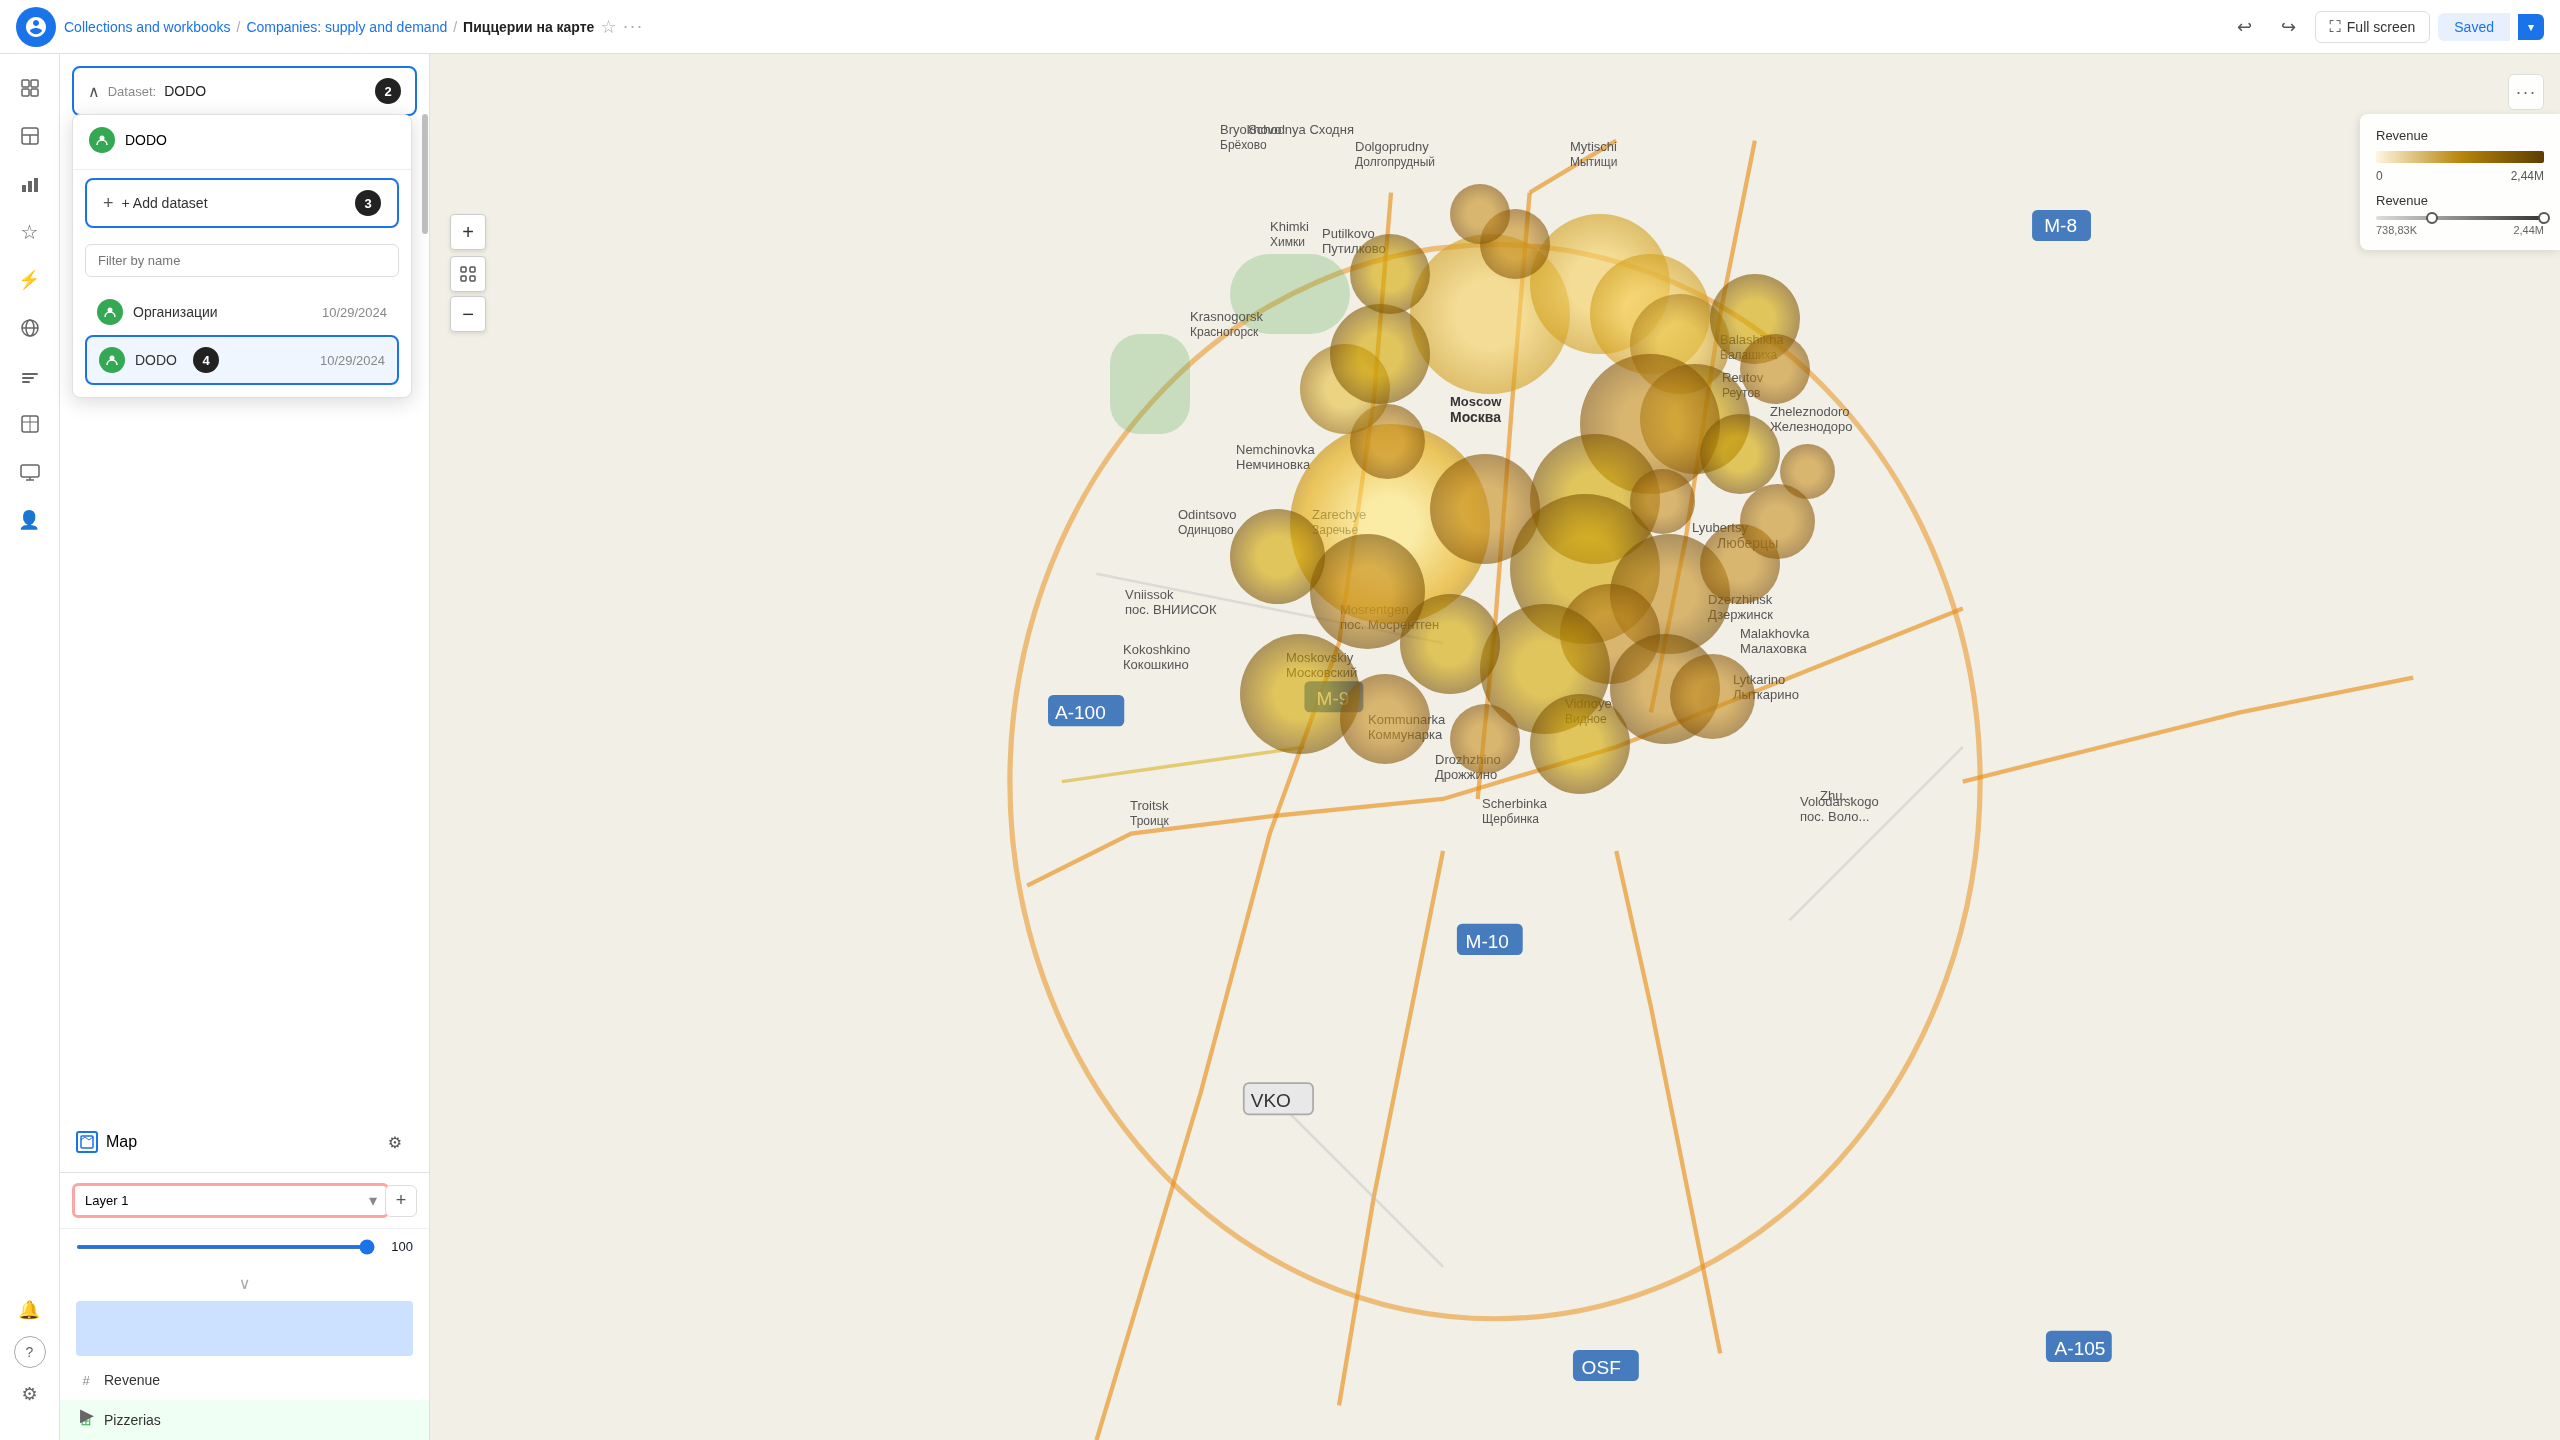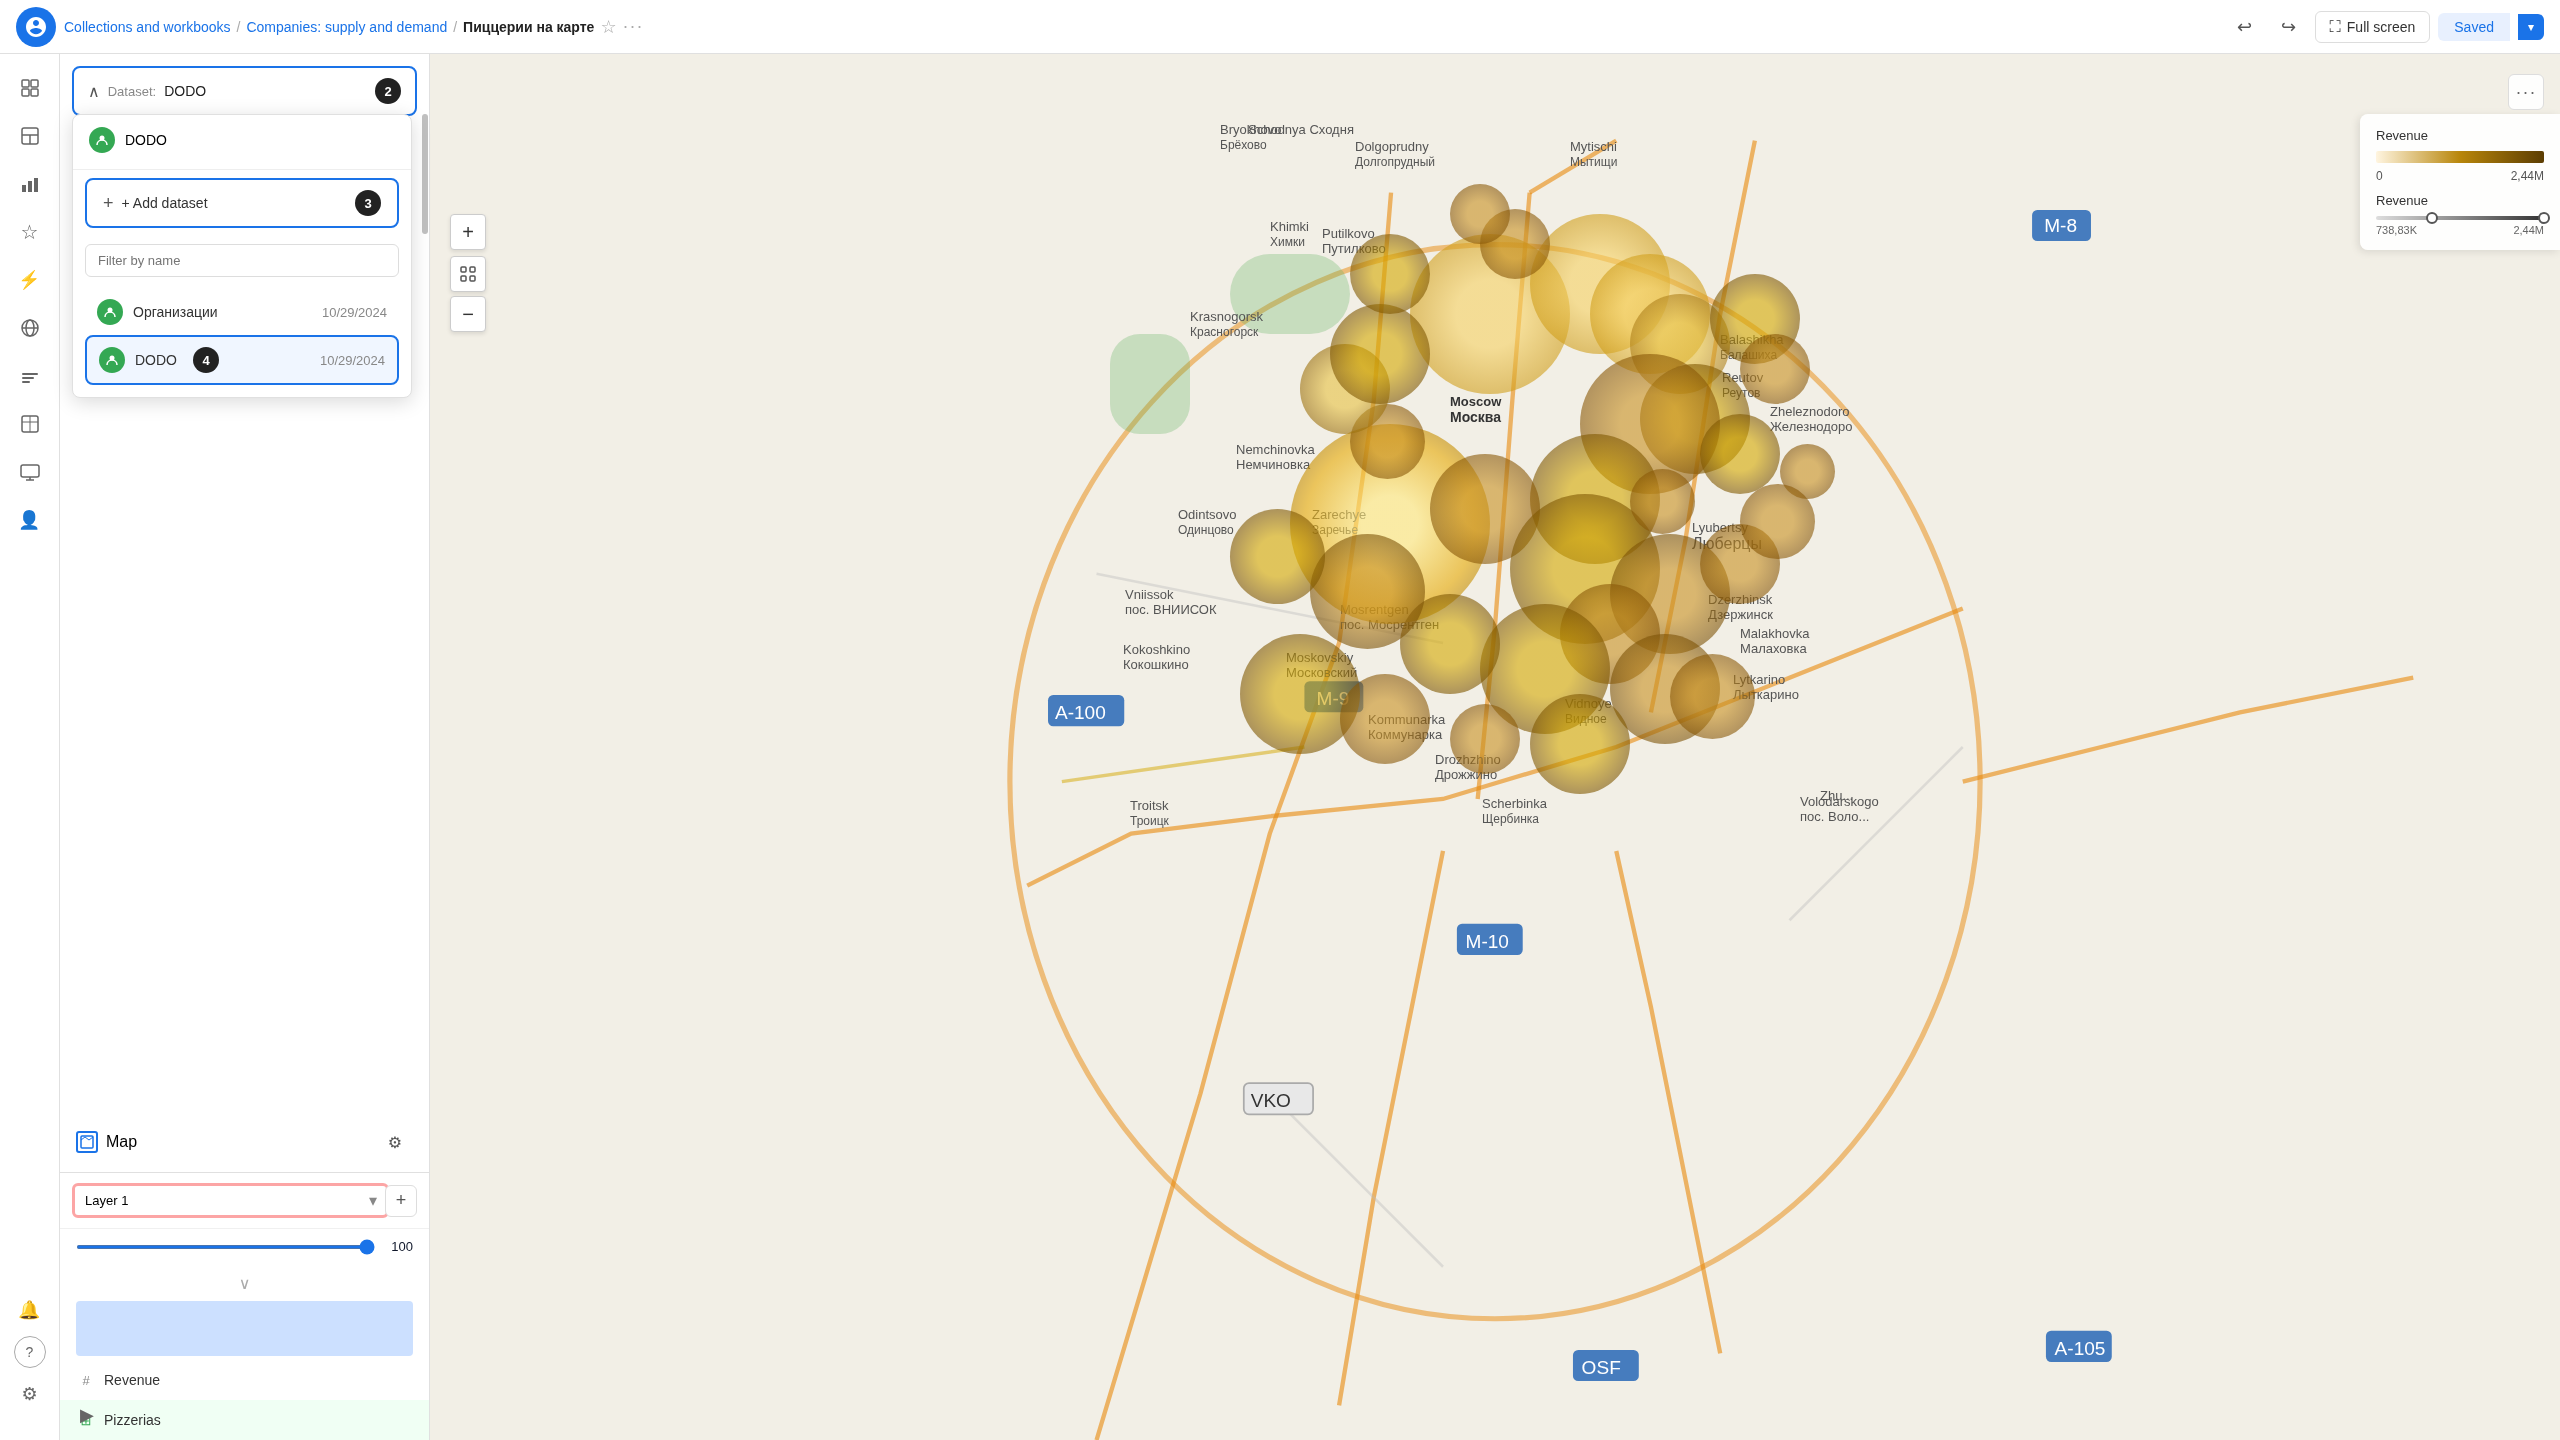--- a/index.html
+++ b/index.html
@@ -730,21 +730,21 @@
       <div class="map-label" style="top:165px;left:840px;">Khimki<br><span style="font-size:12px;">Химки</span></div>
       <div class="map-label" style="top:172px;left:892px;">Putilkovo<br>Путилково</div>
       <div class="map-label" style="top:255px;left:760px;">Krasnogorsk<br><span style="font-size:12px;">Красногорск</span></div>
       <div class="map-label bold" style="top:340px;left:1020px;">Moscow<br><span style="font-size:14px;">Москва</span></div>
       <div class="map-label" style="top:278px;left:1290px;">Balashikha<br><span style="font-size:12px;">Балашиха</span></div>
       <div class="map-label" style="top:316px;left:1292px;">Reutov<br><span style="font-size:12px;">Реутов</span></div>
       <div class="map-label" style="top:350px;left:1340px;">Zheleznodoro<br>Железнодоро</div>
       <div class="map-label" style="top:388px;left:806px;">Nemchinovka<br>Немчиновка</div>
       <div class="map-label" style="top:453px;left:748px;">Odintsovo<br><span style="font-size:12px;">Одинцово</span></div>
       <div class="map-label" style="top:453px;left:882px;">Zarechye<br><span style="font-size:12px;">Заречье</span></div>
-      <div class="map-label" style="top:466px;left:1262px;">Lyubertsy<br><span style="font-size:16px;">Люберцы</span></div>
+      <div class="map-label" style="top:466px;left:1262px;">Lyubertsy<br><span style="font-size:14px;margin-left:25px;">Люберцы</span></div>
       <div class="map-label" style="top:533px;left:695px;">Vniissok<br>пос. ВНИИСОК</div>
       <div class="map-label" style="top:548px;left:910px;">Mosrentgen<br>пос. Мосрентген</div>
       <div class="map-label" style="top:538px;left:1278px;">Dzerzhinsk<br>Дзержинск</div>
       <div class="map-label" style="top:572px;left:1310px;">Malakhovka<br>Малаховка</div>
       <div class="map-label" style="top:596px;left:856px;">Moskovskiy<br>Московский</div>
       <div class="map-label" style="top:588px;left:693px;">Kokoshkino<br>Кокошкино</div>
       <div class="map-label" style="top:618px;left:1303px;">Lytkarino<br>Лыткарино</div>
       <div class="map-label" style="top:642px;left:1135px;">Vidnoye<br><span style="font-size:12px;">Видное</span></div>
       <div class="map-label" style="top:658px;left:938px;">Kommunarka<br>Коммунарка</div>
       <div class="map-label" style="top:698px;left:1005px;">Drozhzhino<br>Дрожжино</div>

